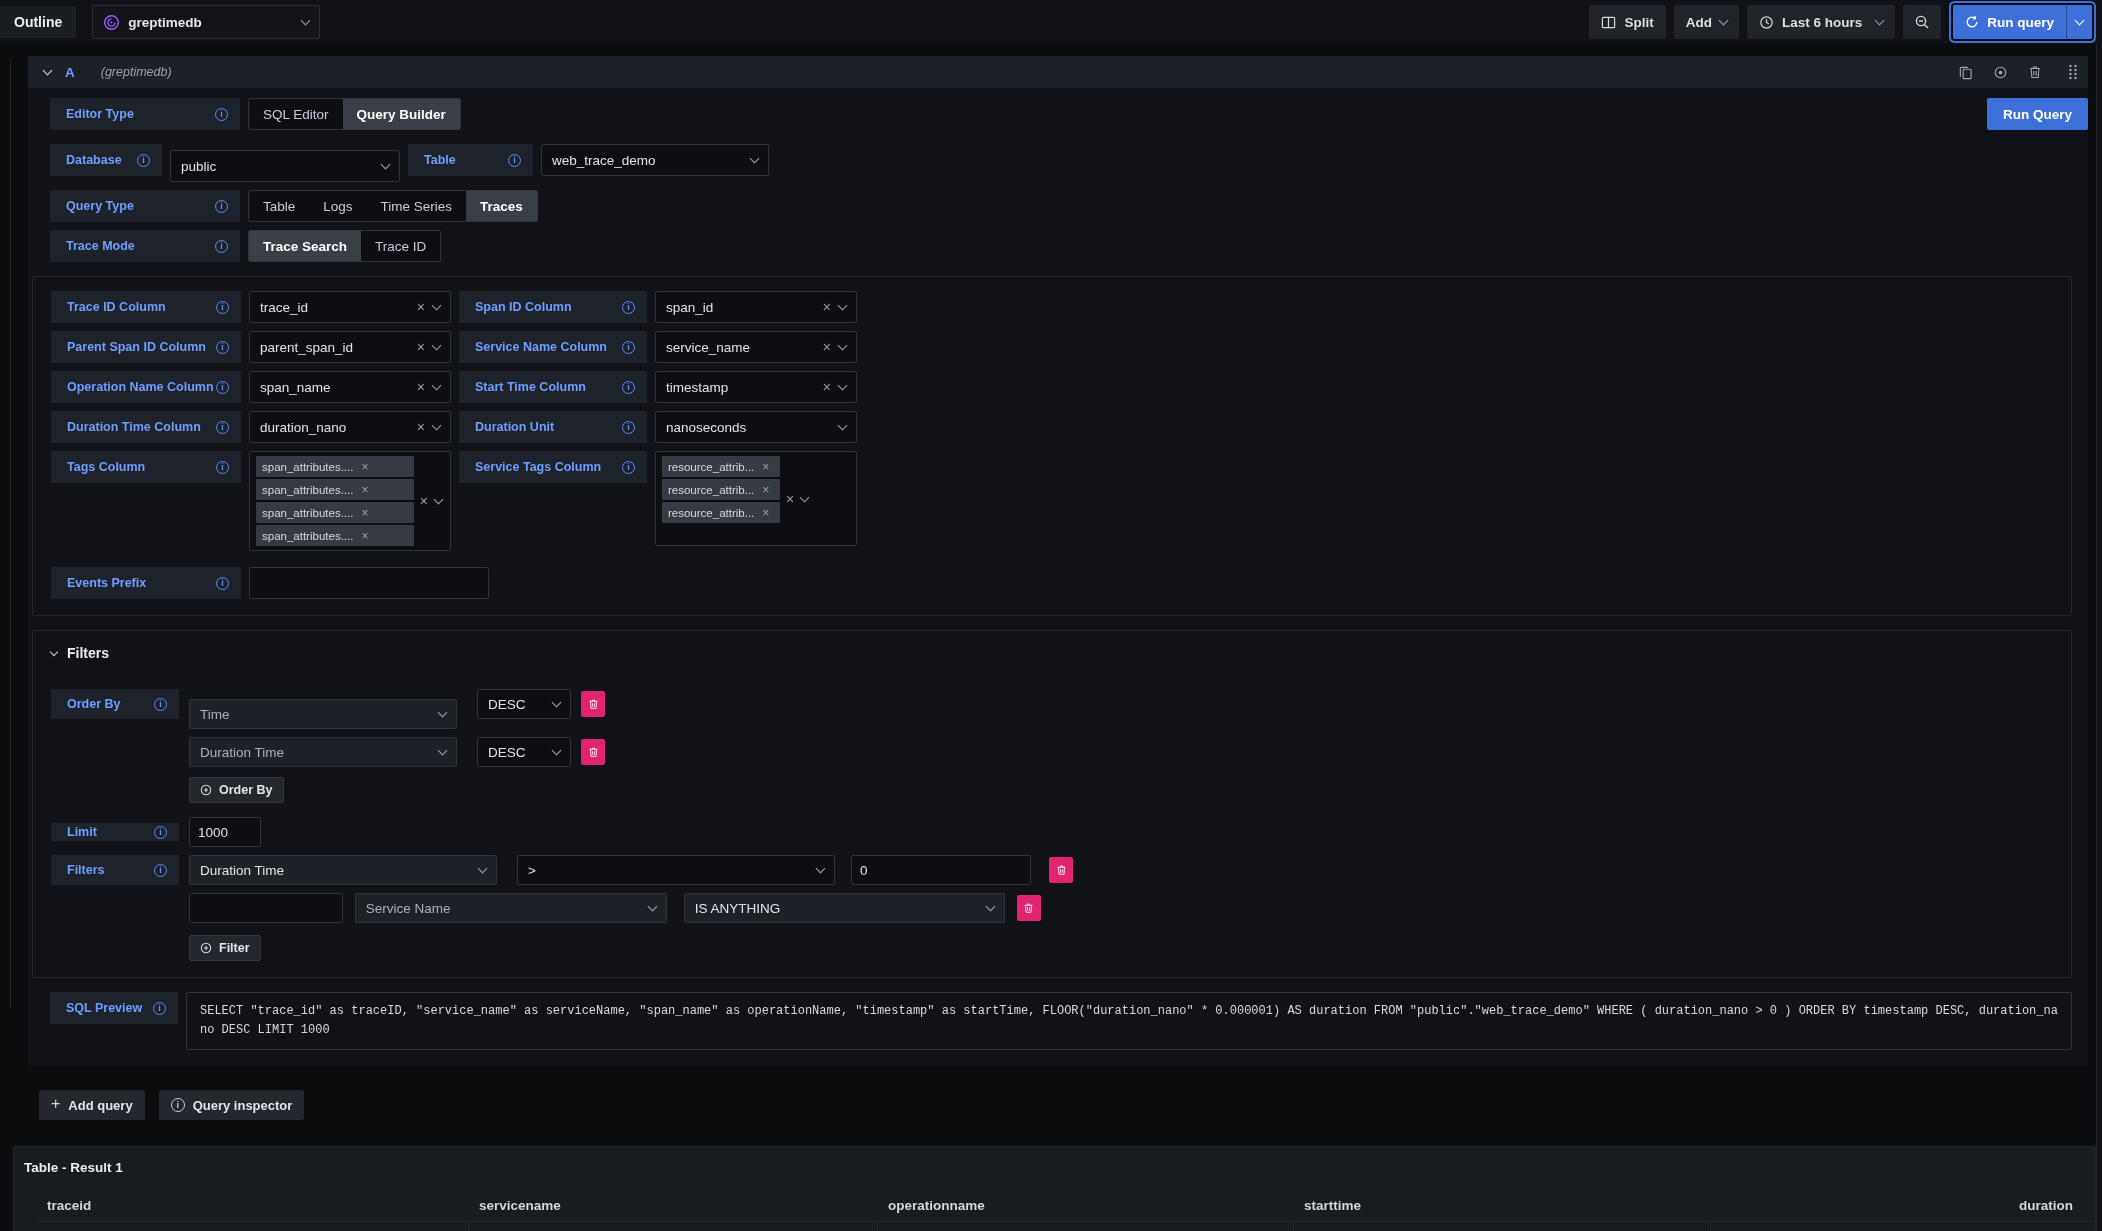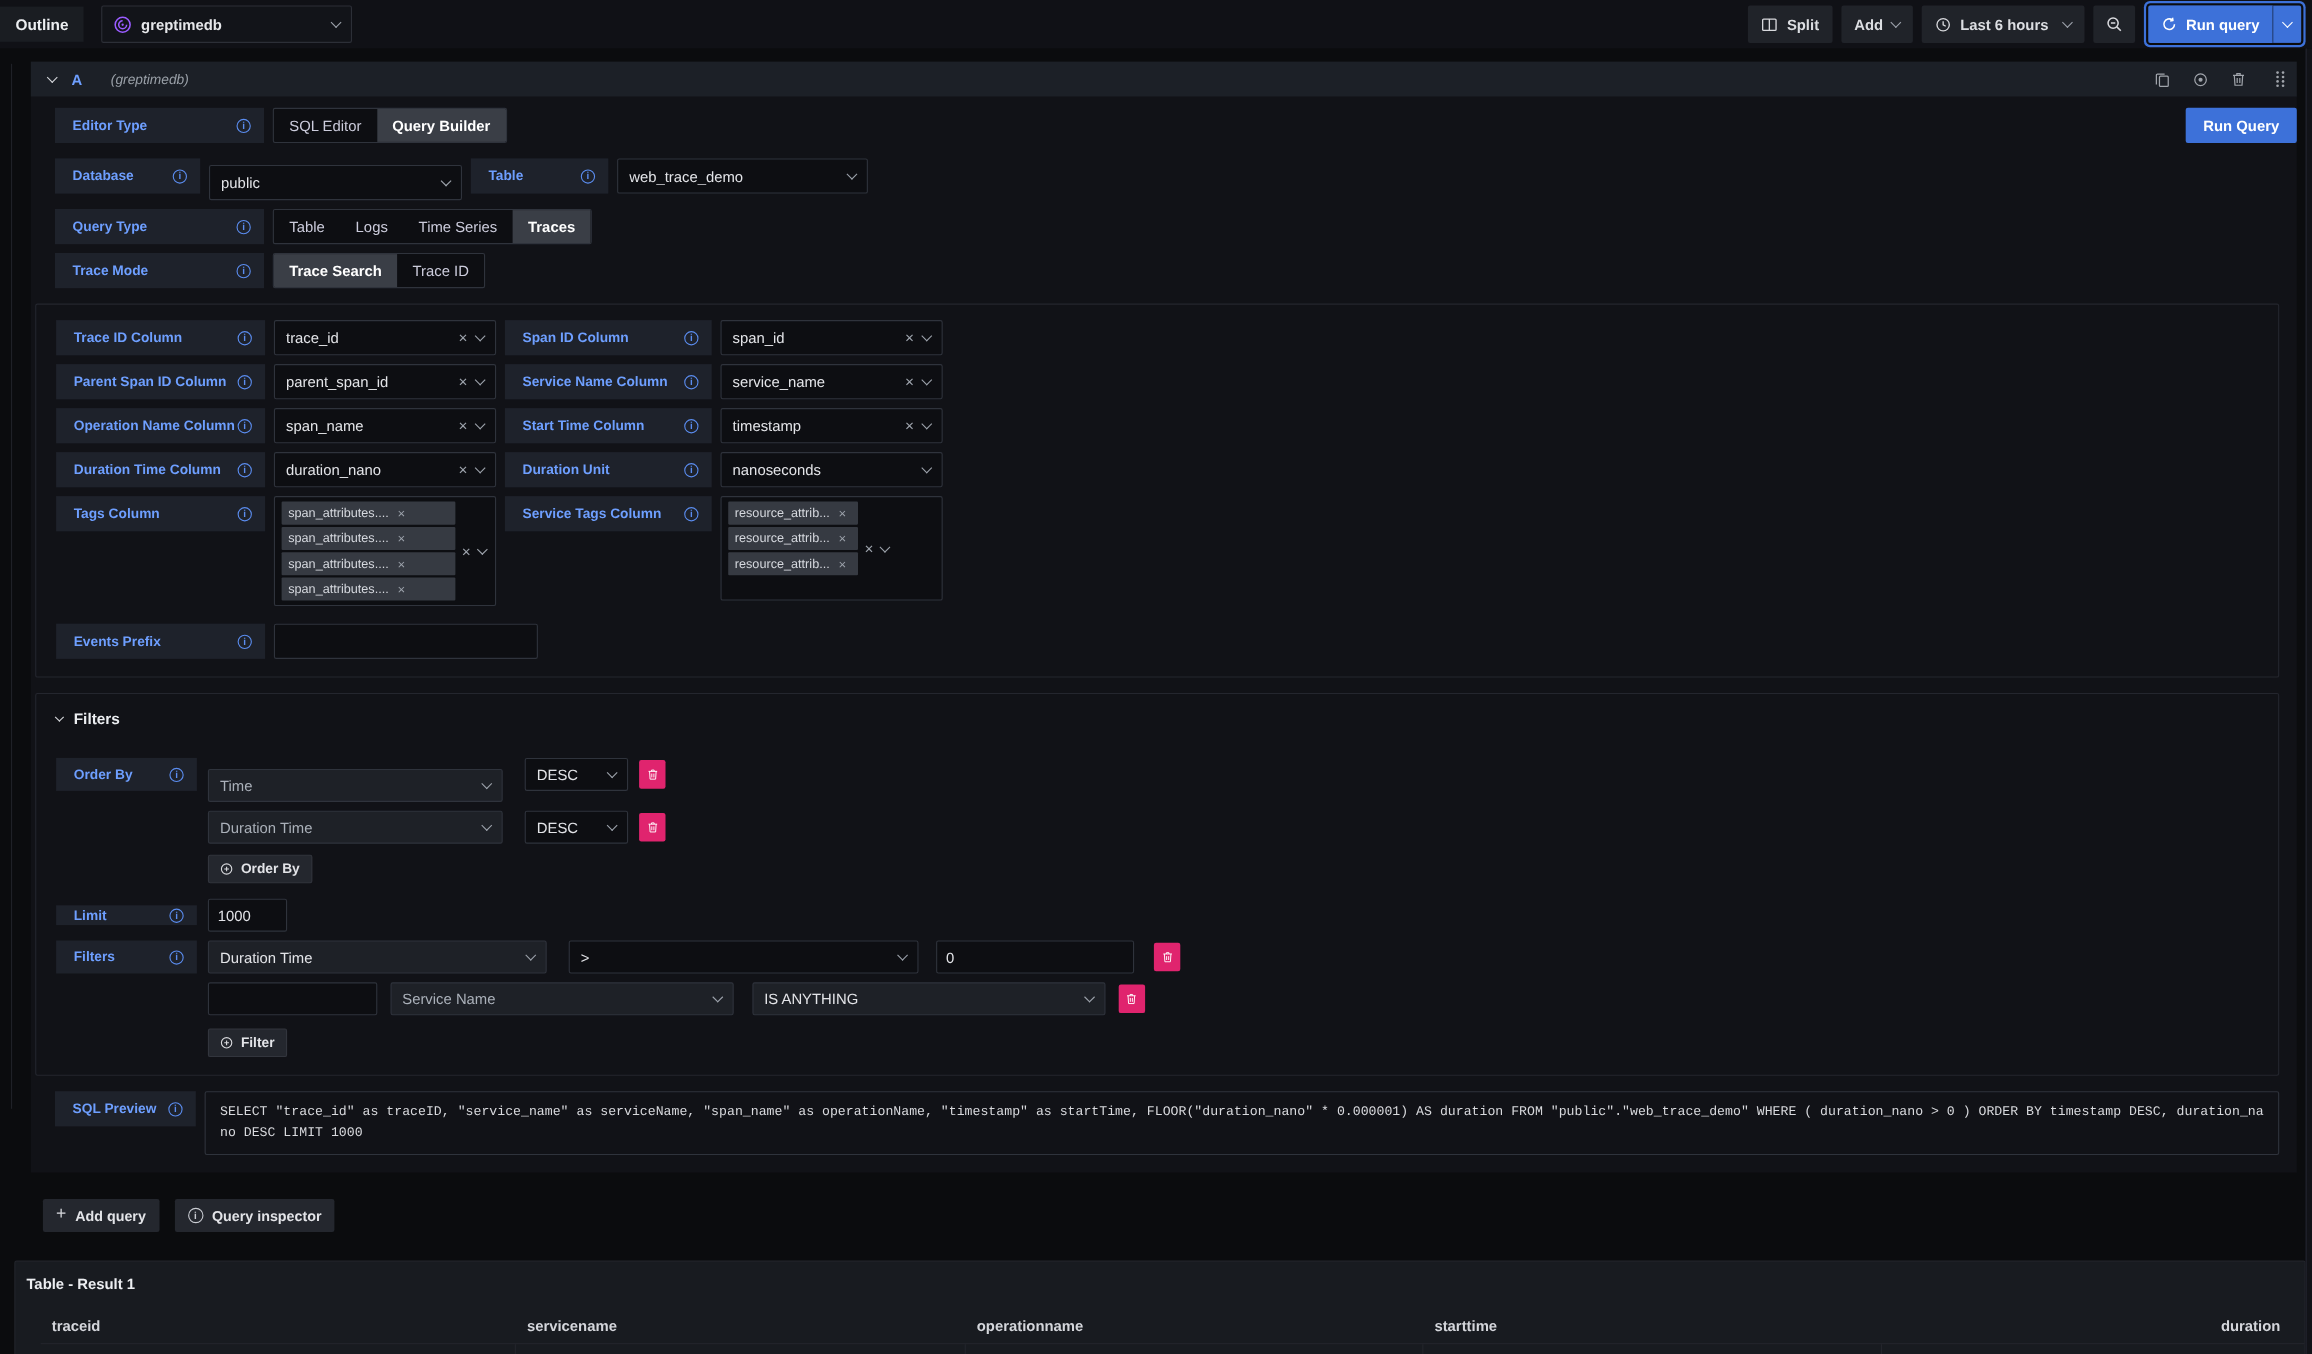--- a/index.html
+++ b/index.html
@@ -194,21 +194,21 @@
         <span>Editor Type</span>
           <span class="ifo">i</span>
       </div>
       <div class="radio">
         <div class="seg">SQL Editor</div>
         <div class="seg on">Query Builder</div>
       </div>
     </div>
 
     <div class="frow">
-      <div class="lbl" style="width:132px;">
+      <div class="lbl" style="width:112px;">
         <span>Database</span>
           <span class="ifo">i</span>
       </div>
       <div class="sel w230">
         <span class="val">public</span>
           <span class="chev"></span>
       </div>
       <div class="lbl" style="width:125px;">
         <span>Table</span>
           <span class="ifo">i</span>

